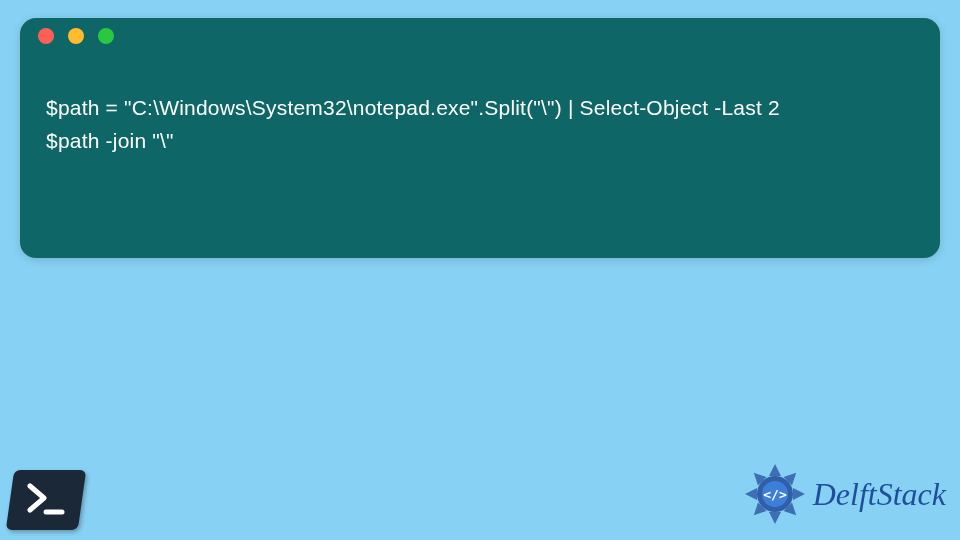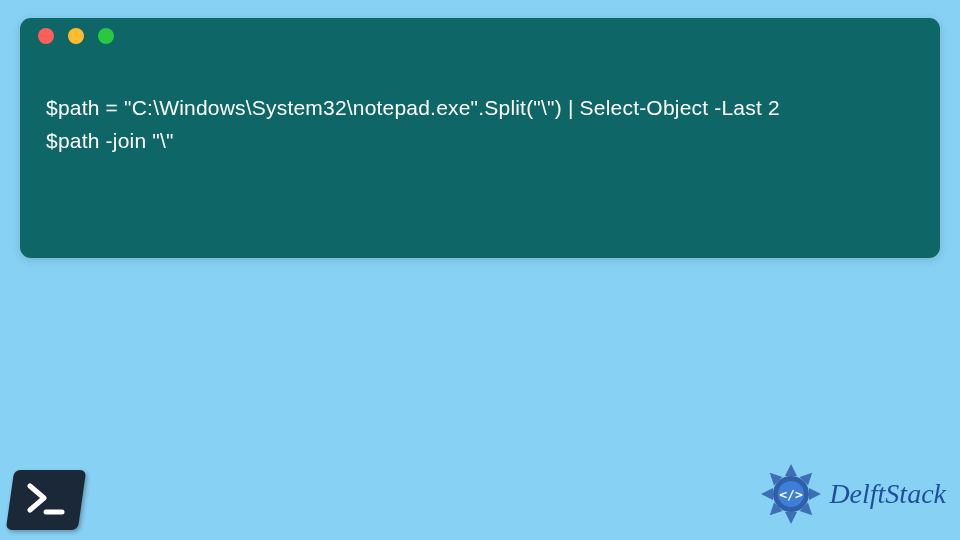--- a/index.html
+++ b/index.html
@@ -9,21 +9,21 @@
     font-family: Arial, Helvetica, sans-serif;
     position: relative;
   }
   .code-window {
     position: absolute;
     left: 20px;
     top: 18px;
     width: 920px;
     height: 240px;
     background: #0e6667;
-    border-radius: 11px;
+    border-radius: 16px;
     box-shadow: 0 2px 8px rgba(0,0,0,0.15);
   }
   .titlebar {
     height: 36px;
     display: flex;
     align-items: center;
     padding-left: 18px;
     gap: 14px;
   }
   .dot {
@@ -66,21 +66,21 @@
     align-items: center;
     gap: 6px;
   }
   .delft-wheel {
     width: 64px;
     height: 64px;
     position: relative;
   }
   .delft-text {
     font-family: Georgia, 'Times New Roman', serif;
-    font-size: 28px;
+    font-size: 32px;
     color: #1f4f9c;
     font-style: italic;
     font-weight: 500;
   }
 </style>
 </head>
 <body>
 
 <div class="code-window">
   <div class="titlebar">

